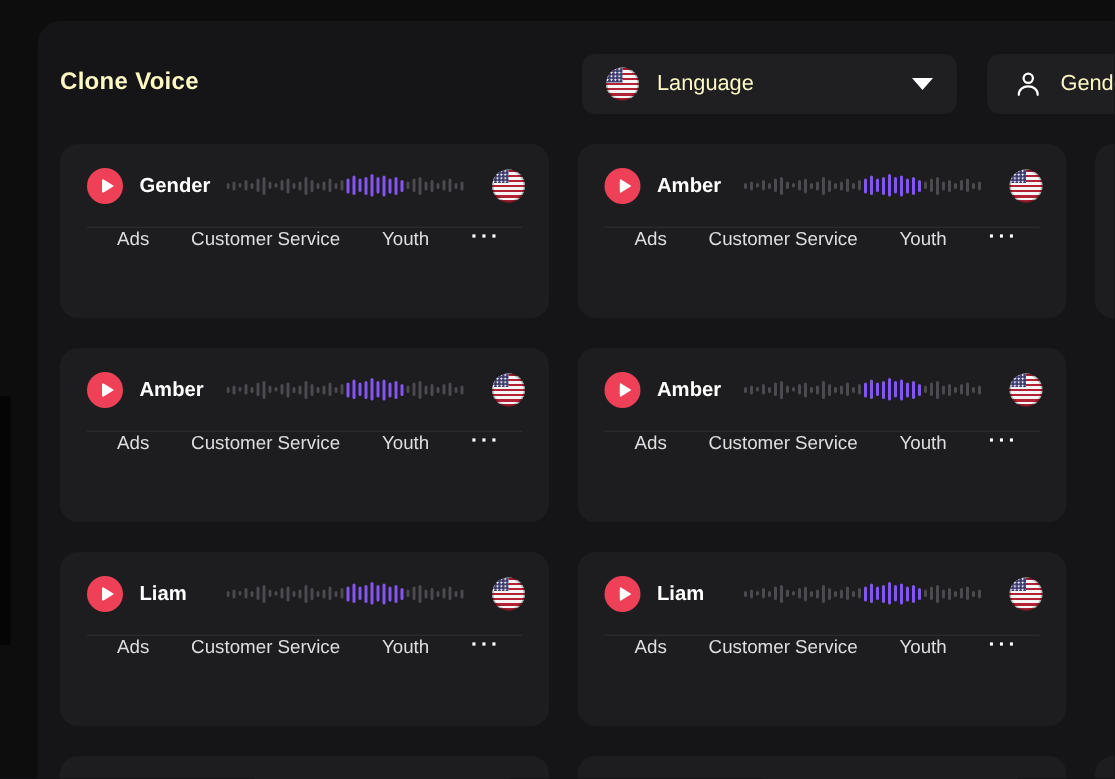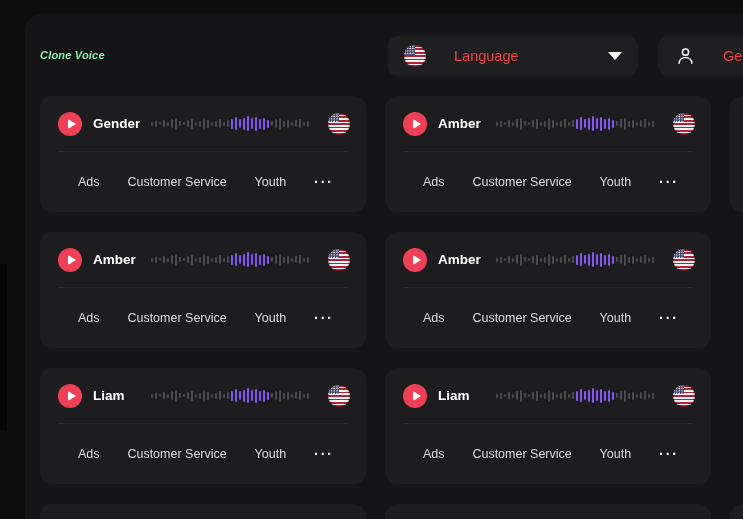--- a/index.html
+++ b/index.html
@@ -32,25 +32,24 @@
     background: #151517;
     border-top-left-radius: 16px;
   }
   .page-title {
     position: absolute;
     left: 15px;
     top: 28px;
     height: 26px;
     line-height: 26px;
     margin: 0;
-    font-size: 11px;
+    font-size: 16px;
     font-weight: 700;
     letter-spacing: 0.2px;
-    color: #86efac;
-    font-style: italic;
+    color: #fef9c3;
   }
   .filter-btn {
     position: absolute;
     top: 22px;
     height: 40px;
     background: #1f1f22;
     border: none;
     border-radius: 9px;
     display: flex;
     align-items: center;
@@ -63,22 +62,22 @@
     width: 250px;
     padding: 0 16px;
   }
   .filter-btn.gender {
     left: 633px;
     width: 168px;
     padding: 0 18px;
   }
   .filter-label {
     font-size: 14.5px;
-    color: #ef4444;
-    margin-left: 28px;
+    color: #fef9c3;
+    margin-left: 12px;
   }
   .caret-down {
     margin-left: auto;
     width: 0;
     height: 0;
     border-left: 7px solid transparent;
     border-right: 7px solid transparent;
     border-top: 8px solid #ffffff;
   }
   
@@ -181,21 +180,21 @@
     background: #8455f1;
   }
   .divider {
     height: 1px;
     background: #2b2b2e;
     margin: 0 18px;
   }
   .card-tags {
     flex: 1;
     display: flex;
-    align-items: center;
+    align-items: flex-start;
     justify-content: space-between;
     padding: 0 32px 0 38px;
   }
   .tag {
     font-size: 12.5px;
     color: #dededf;
     white-space: nowrap;
   }
   .more-tags {
     font-size: 14px;

